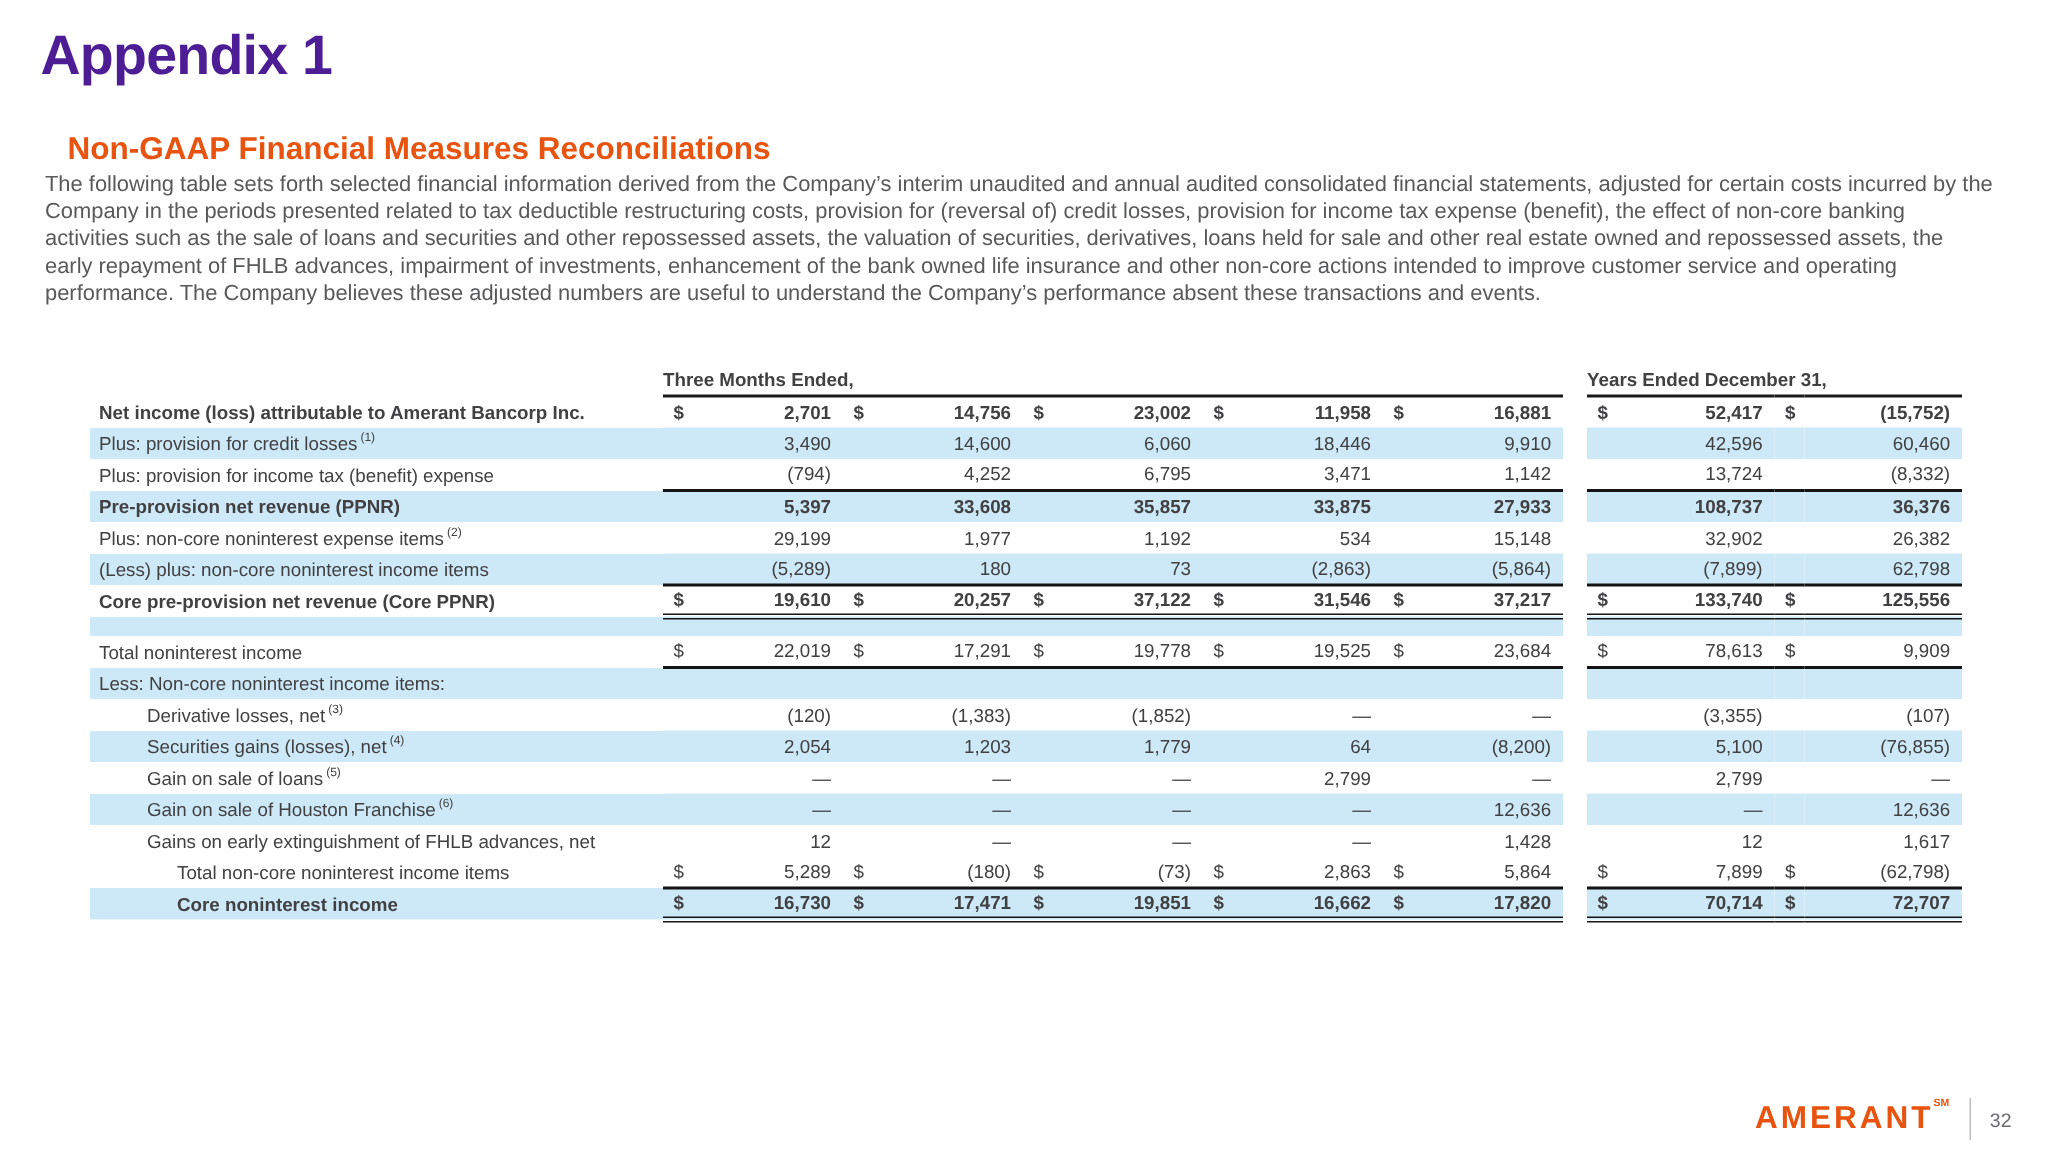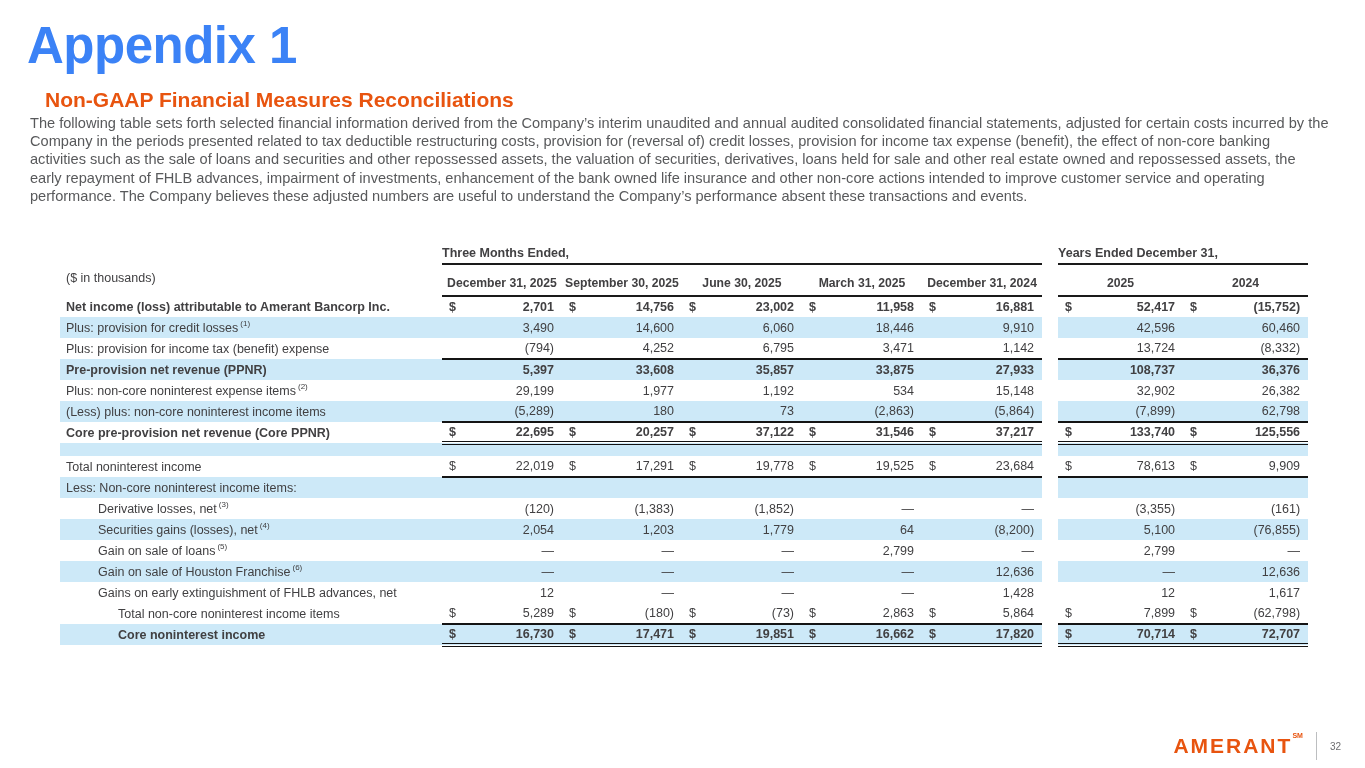--- a/index.html
+++ b/index.html
@@ -8,21 +8,21 @@
     width:1365px; height:768px;
     font-family:"Liberation Sans", sans-serif;
     color:#414042;
     position:relative;
     overflow:hidden;
   }
   .slide { position:absolute; inset:0; background:#fff; }
 
   .title {
     margin:0; position:absolute; left:27px; top:16px;
-    font-size:51px; font-weight:bold; color:#3b82f6; letter-spacing:-0.5px;
+    font-size:37px; font-weight:bold; color:#4c1d95; letter-spacing:-0.5px;
   }
   .subtitle {
     margin:16px; position:absolute; left:29px; top:72px;
     font-size:21px; font-weight:bold; color:#E8540F;
   }
   .intro {
     margin:0; position:absolute; left:30px; top:114px; width:1300px;
     font-size:14.6px; line-height:1.25; color:#58595B;
   }
 
@@ -62,21 +62,21 @@
   .footer {
     position:absolute; right:24px; bottom:8px;
     display:flex; align-items:center; gap:13px;
   }
   .logo {
     color:#E8540F; font-size:21px; font-weight:800;
     letter-spacing:2px; font-family:"Liberation Sans", sans-serif;
   }
   .logo sup { font-size:7px; letter-spacing:0; vertical-align:top; line-height:0; position:relative; top:2px;}
   .vbar { width:1px; height:28px; background:#BCBEC0; }
-  .pagenum { color:#6D6E71; font-size:10px; }
+  .pagenum { color:#6D6E71; font-size:13px; }
 </style>
 </head>
 <body>
 
 <div class="slide">
 
   <h1 class="title">Appendix 1</h1>
   <h2 class="subtitle">Non-GAAP Financial Measures Reconciliations</h2>
   <p class="intro">The following table sets forth selected financial information derived from the Company’s interim unaudited and annual audited consolidated financial statements, adjusted for certain costs incurred by the Company in the periods presented related to tax deductible restructuring costs, provision for (reversal of) credit losses, provision for income tax expense (benefit), the effect of non-core banking activities such as the sale of loans and securities and other repossessed assets, the valuation of securities, derivatives, loans held for sale and other real estate owned and repossessed assets, the early repayment of FHLB advances, impairment of investments, enhancement of the bank owned life insurance and other non-core actions intended to improve customer service and operating performance. The Company believes these adjusted numbers are useful to understand the Company’s performance absent these transactions and events.</p>
 
@@ -100,31 +100,20 @@
         <col style="width:20px">
           <col style="width:105px">
       </colgroup>
       <thead>
         <tr>
           <td></td>
           <th class="group-h" colspan="10">Three Months Ended,</th>
           <td class="gap"></td>
           <th class="group-h" colspan="4">Years Ended December 31,</th>
         </tr>
-        <tr>
-          <td class="units">($ in thousands)</td>
-          <th class="col-h" colspan="2">December 31, 2025</th>
-          <th class="col-h" colspan="2">September 30, 2025</th>
-          <th class="col-h" colspan="2">June 30, 2025</th>
-          <th class="col-h" colspan="2">March 31, 2025</th>
-          <th class="col-h" colspan="2">December 31, 2024</th>
-          <td class="gap"></td>
-          <th class="col-h" colspan="2">2025</th>
-          <th class="col-h" colspan="2">2024</th>
-        </tr>
       </thead>
       <tbody>
           <tr class="bold">
             <td class="lbl"><span>Net income (loss) attributable to Amerant Bancorp Inc.</span></td>
             <td class="dollar v">$</td>
             <td class="val v">2,701</td>
             <td class="dollar v">$</td>
             <td class="val v">14,756</td>
             <td class="dollar v">$</td>
             <td class="val v">23,002</td>
@@ -224,21 +213,21 @@
             <td class="val v">(5,864)</td>
             <td class="gap"></td>
             <td class="dollar v"></td>
             <td class="val v">(7,899)</td>
             <td class="dollar v"></td>
             <td class="val v">62,798</td>
           </tr>
           <tr class="bold b-double">
             <td class="lbl"><span>Core pre-provision net revenue (Core PPNR)</span></td>
             <td class="dollar v">$</td>
-            <td class="val v">22,695</td>
+            <td class="val v">19,610</td>
             <td class="dollar v">$</td>
             <td class="val v">20,257</td>
             <td class="dollar v">$</td>
             <td class="val v">37,122</td>
             <td class="dollar v">$</td>
             <td class="val v">31,546</td>
             <td class="dollar v">$</td>
             <td class="val v">37,217</td>
             <td class="gap"></td>
             <td class="dollar v">$</td>
@@ -309,21 +298,21 @@
             <td class="dollar v"></td>
             <td class="val v">(1,852)</td>
             <td class="dollar v"></td>
             <td class="val v">—</td>
             <td class="dollar v"></td>
             <td class="val v">—</td>
             <td class="gap"></td>
             <td class="dollar v"></td>
             <td class="val v">(3,355)</td>
             <td class="dollar v"></td>
-            <td class="val v">(161)</td>
+            <td class="val v">(107)</td>
           </tr>
           <tr class="shaded">
             <td class="lbl indent1"><span>Securities gains (losses), net</span><sup class="fn">(4)</sup></td>
             <td class="dollar v"></td>
             <td class="val v">2,054</td>
             <td class="dollar v"></td>
             <td class="val v">1,203</td>
             <td class="dollar v"></td>
             <td class="val v">1,779</td>
             <td class="dollar v"></td>

